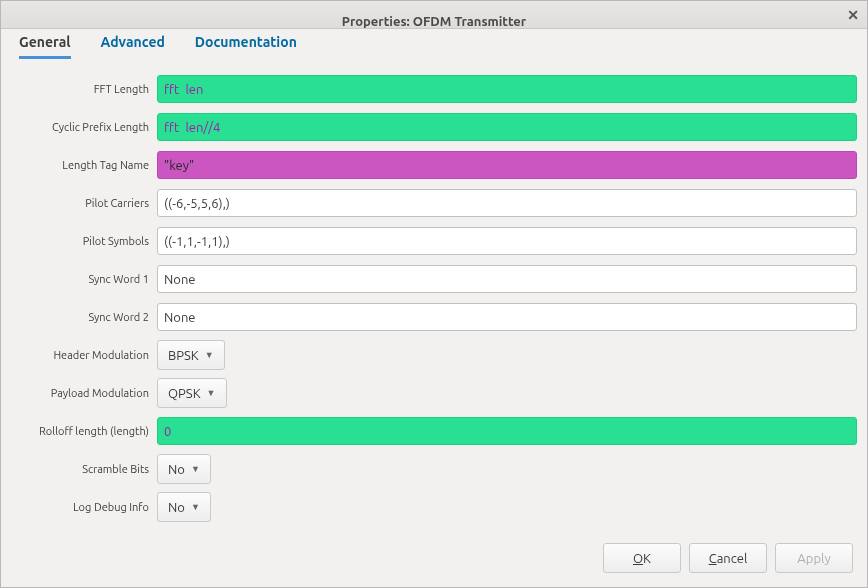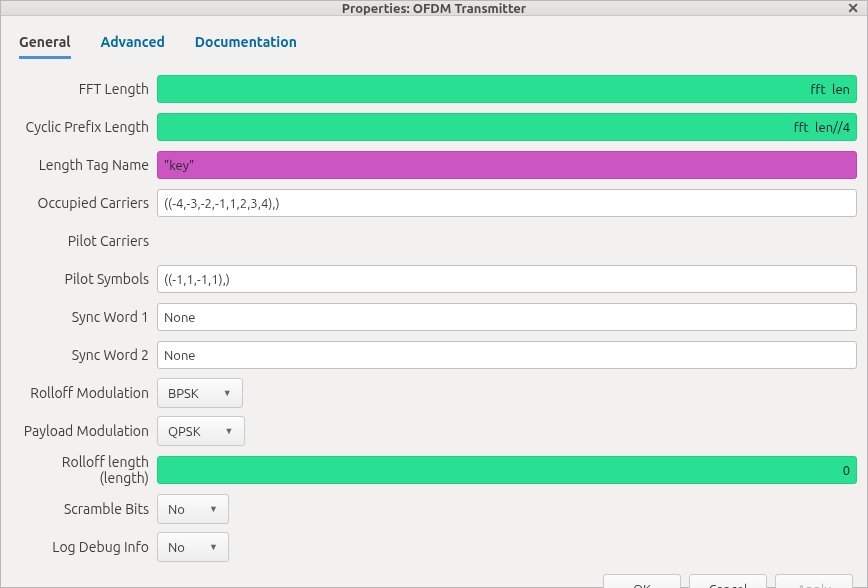--- a/index.html
+++ b/index.html
@@ -42,21 +42,21 @@
       line-height: 1;
     }
     .content {
       flex: 1;
       display: flex;
       flex-direction: column;
       padding: 0;
     }
     .tabs {
       display: flex;
-      padding: 18px 18px 0 18px;
+      padding: 5px 18px 0 18px;
       gap: 30px;
       border-bottom: 1px solid transparent;
     }
     .tab {
       font-weight: 600;
       color: #0369a1;
       padding-bottom: 6px;
       cursor: pointer;
       font-size: 14px;
     }
@@ -75,62 +75,61 @@
       display: flex;
       align-items: center;
       gap: 4px;
       min-height: 30px;
     }
     .label {
       width: 142px;
       text-align: right;
       padding-right: 4px;
       color: #3c3c3c;
-      font-size: 14px;
+      font-size: 11px;
       flex-shrink: 0;
     }
     .input-wrap {
       flex: 1;
       display: flex;
     }
     .text-input {
       flex: 1;
       height: 28px;
       border: 1px solid #c1c1c1;
       border-radius: 3px;
       padding: 0 6px;
       font-size: 13px;
       font-family: inherit;
       color: #3c3c3c;
       background: #fff;
     }
     .text-input.green {
       background: #29e092;
       border-color: #1ed082;
-      color: #0f172a;
-      text-align: right;
+      color: #a21caf;
     }
     .text-input.magenta {
       background: #cc56c1;
       border-color: #bb47b0;
       color: #2a2a2a;
     }
     .select-btn {
       height: 30px;
       border: 1px solid #c9c9c9;
       border-radius: 3px;
       background: linear-gradient(#fcfcfc, #ededed);
       padding: 0 10px;
       font-size: 13px;
       font-family: inherit;
       color: #3c3c3c;
       cursor: pointer;
       display: inline-flex;
       align-items: center;
-      gap: 24px;
+      gap: 6px;
     }
     .select-btn .chevron {
       font-size: 9px;
       color: #666;
     }
     .footer {
       display: flex;
       justify-content: flex-end;
       gap: 8px;
       padding: 12px 14px 14px 14px;
@@ -186,29 +185,26 @@
           </div>
       </div>
 
       <div class="form-row">
         <div class="label">Length Tag Name</div>
         <div class="input-wrap">
             <input class="text-input magenta" value="&quot;key&quot;" style="">
           </div>
       </div>
 
-      <div class="form-row">
-        <div class="label">Occupied Carriers</div>
-        <div class="input-wrap">
-            <input class="text-input" value="((-4,-3,-2,-1,1,2,3,4),)" style="">
-          </div>
-      </div>
 
       <div class="form-row">
         <div class="label">Pilot Carriers</div>
+        <div class="input-wrap">
+            <input class="text-input" value="((-6,-5,5,6),)" style="">
+          </div>
       </div>
 
       <div class="form-row">
         <div class="label">Pilot Symbols</div>
         <div class="input-wrap">
             <input class="text-input" value="((-1,1,-1,1),)" style="">
           </div>
       </div>
 
       <div class="form-row">
@@ -219,21 +215,21 @@
       </div>
 
       <div class="form-row">
         <div class="label">Sync Word 2</div>
         <div class="input-wrap">
             <input class="text-input" value="None" style="">
           </div>
       </div>
 
       <div class="form-row">
-        <div class="label">Rolloff Modulation</div>
+        <div class="label">Header Modulation</div>
         <div class="input-wrap">
           <button class="select-btn">
             <span>BPSK</span>
             <span class="chevron">▼</span>
           </button>
         </div>
       </div>
 
       <div class="form-row">
         <div class="label">Payload Modulation</div>

